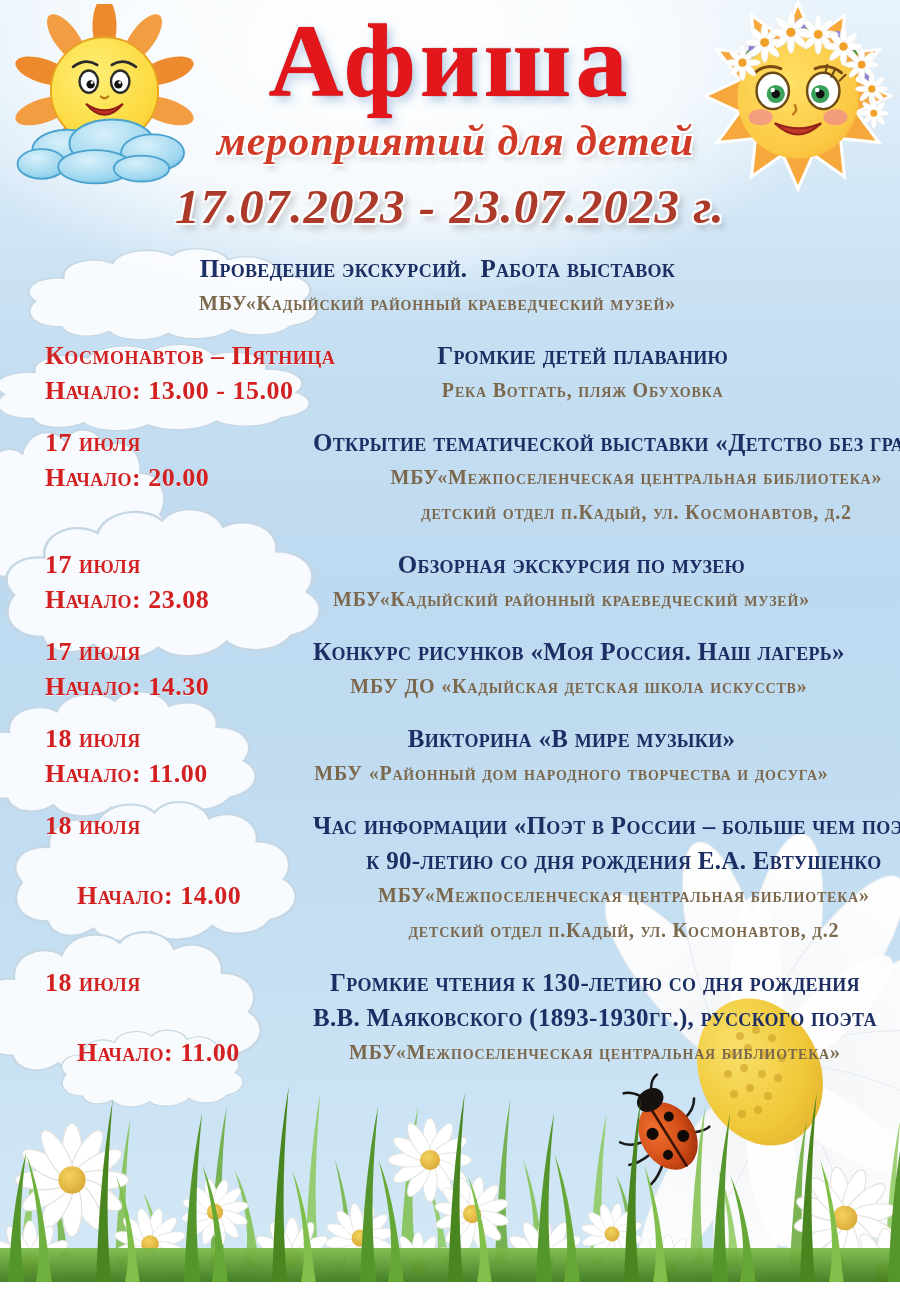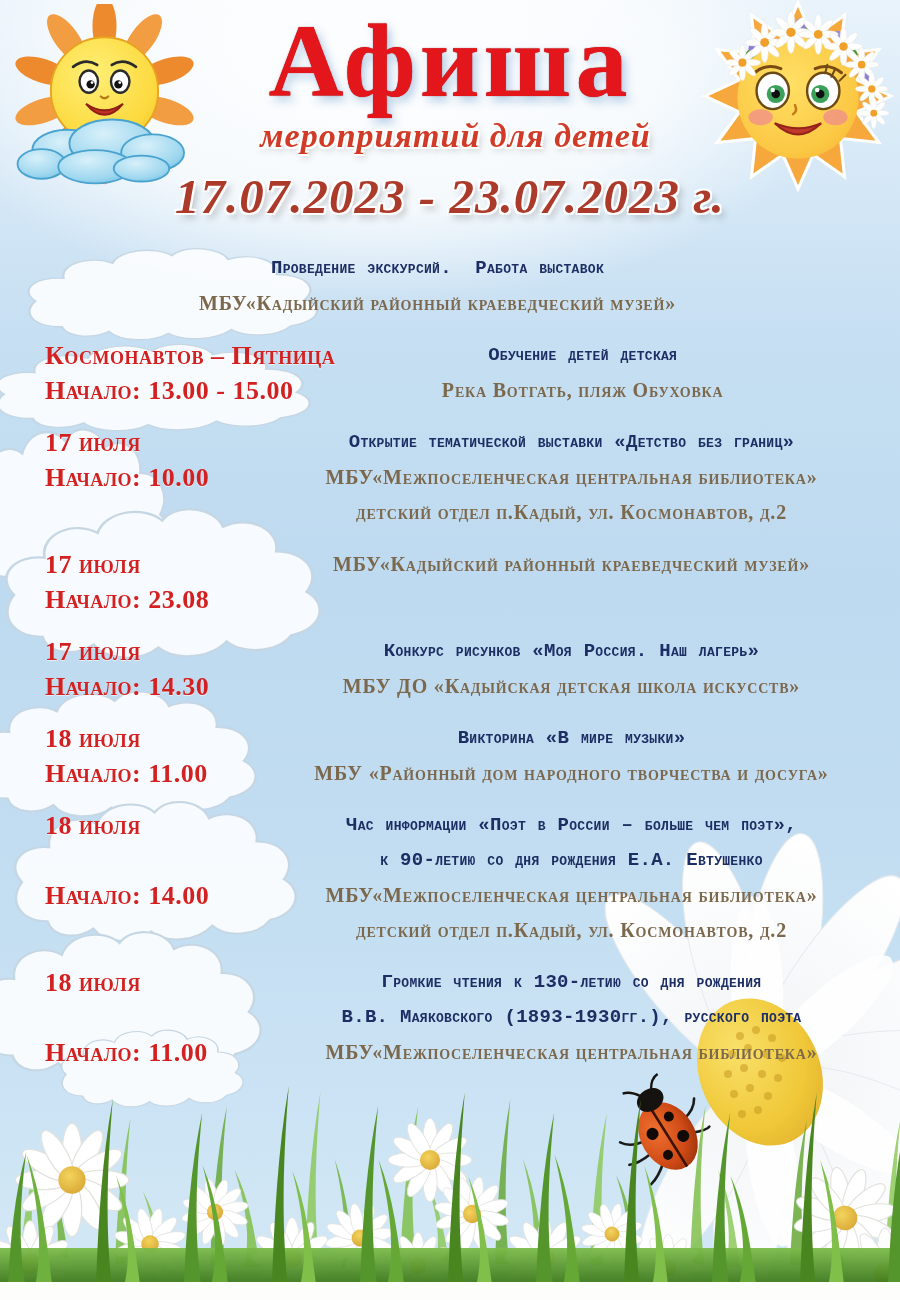--- a/index.html
+++ b/index.html
@@ -12,44 +12,44 @@
   }
   .deco{position:absolute;left:0;top:0;pointer-events:none;}
   
   .header{position:absolute;top:0;left:0;right:0;text-align:center;z-index:10;}
   .title{
     font-size:104px;line-height:1.18;font-weight:bold;letter-spacing:4px;
     color:#e3161b;
     text-shadow:0 0 1px #9e0d10, 4px 5px 10px rgba(100,150,200,.45);
   }
   .subtitle{
-    font-size:34px;font-weight:bold;font-style:italic;letter-spacing:1px;
+    font-size:42px;font-weight:bold;font-style:italic;letter-spacing:1px;
     color:#d03a26;margin-top:-6px;
     text-shadow:-2px -2px 0 #fff,2px -2px 0 #fff,-2px 2px 0 #fff,2px 2px 0 #fff,3px 4px 6px rgba(60,60,60,.25);
     padding-left:11px;
   }
   .daterange{
     font-size:49px;font-weight:bold;font-style:italic;letter-spacing:1px;
     color:#ac3a2b;margin-top:13px;
     text-shadow:-2px -2px 0 rgba(255,255,255,.9),2px -2px 0 rgba(255,255,255,.9),-2px 2px 0 rgba(255,255,255,.9),2px 2px 0 rgba(255,255,255,.9),4px 5px 7px rgba(60,60,60,.3);
   }
   
   .schedule{position:absolute;left:45px;right:18px;top:251px;z-index:10;}
   .row{display:flex;margin-bottom:17px;}
   .left{flex:0 0 268px;text-align:left;}
   .right{flex:1;text-align:center;padding-right:52px;}
   .dateline,.startline{
     font-size:26px;line-height:35px;font-weight:bold;font-variant:small-caps;
     color:#d32121;white-space:nowrap;letter-spacing:.5px;
     text-shadow:0 1px 0 rgba(255,255,255,.55);
   }
-  .push{margin-top:35px;}
+  .push{margin-top:35px;margin-left:32px;}
   .t{
-    font-size:19px;line-height:35px;font-weight:bold;font-variant:small-caps;
-    color:#1c2e63;white-space:nowrap;letter-spacing:.3px;font-family:Liberation Mono, monospace;
+    font-size:25px;line-height:35px;font-weight:bold;font-variant:small-caps;
+    color:#1c2e63;white-space:nowrap;letter-spacing:.3px;
   }
   .l{
     font-size:20px;line-height:35px;font-weight:bold;font-variant:small-caps;
     color:#7c684c;white-space:nowrap;letter-spacing:.8px;
   }
   .strip{position:absolute;left:0;right:0;bottom:0;height:18px;background:#fdfdfc;z-index:20;}
   .sunL{position:absolute;left:12px;top:4px;z-index:6;}
   .sunR{position:absolute;left:702px;top:0px;z-index:6;}
   .clouds{z-index:2;}
   .bigdaisy{position:absolute;left:580px;top:826px;z-index:3;pointer-events:none;}
@@ -369,43 +369,44 @@
         <div class="l">МБУ«Кадыйский районный краеведческий музей»</div>
       </div>
     </div>
 
     <div class="row">
       <div class="left">
         <div class="dateline">Космонавтов – Пятница</div>
         <div class="startline">Начало: 13.00 - 15.00</div>
       </div>
       <div class="right">
-        <div class="t">Обучение детей детская</div>
+        <div class="t">Громкие детей плаванию</div>
         <div class="l">Река Вотгать, пляж Обуховка</div>
       </div>
     </div>
 
     <div class="row">
       <div class="left">
         <div class="dateline">17 июля</div>
-        <div class="startline">Начало: 10.00</div>
+        <div class="startline">Начало: 20.00</div>
       </div>
       <div class="right">
         <div class="t">Открытие тематической выставки «Детство без границ»</div>
         <div class="l">МБУ«Межпоселенческая центральная библиотека»</div>
         <div class="l">детский отдел п.Кадый, ул. Космонавтов, д.2</div>
       </div>
     </div>
 
     <div class="row">
       <div class="left">
         <div class="dateline">17 июля</div>
         <div class="startline">Начало: 23.08</div>
       </div>
       <div class="right">
+        <div class="t">Обзорная экскурсия по музею</div>
         <div class="l">МБУ«Кадыйский районный краеведческий музей»</div>
       </div>
     </div>
 
     <div class="row">
       <div class="left">
         <div class="dateline">17 июля</div>
         <div class="startline">Начало: 14.30</div>
       </div>
       <div class="right">

